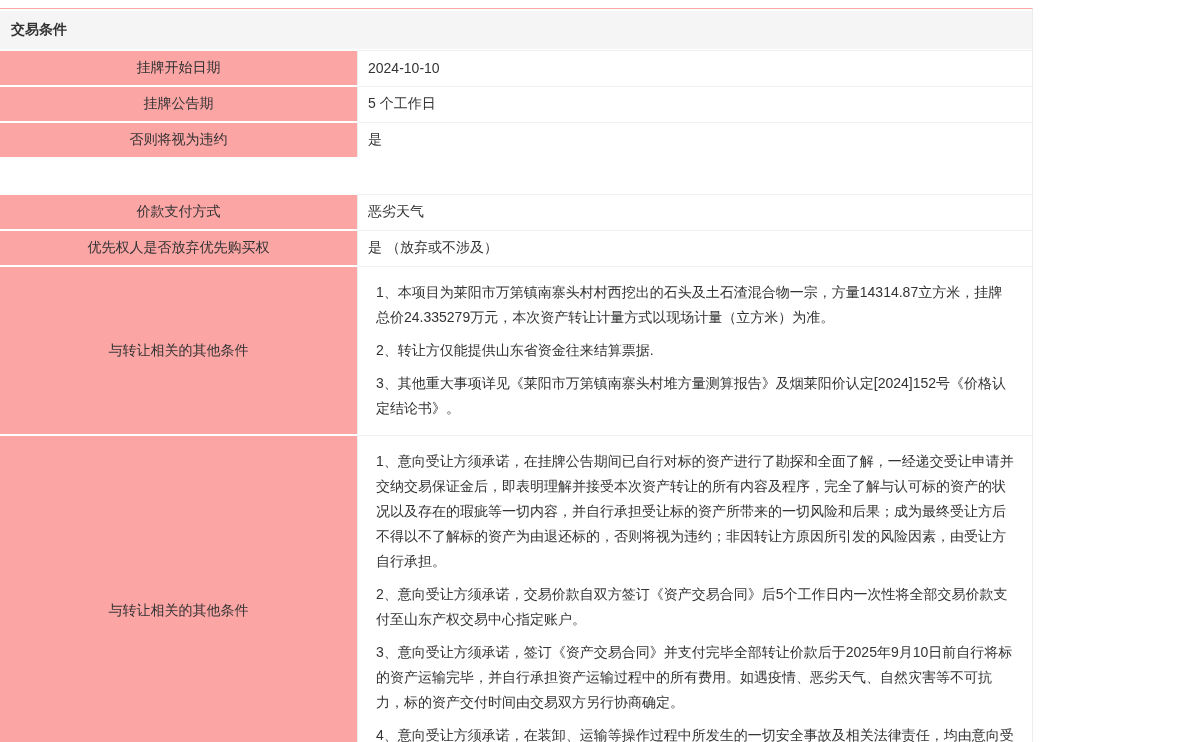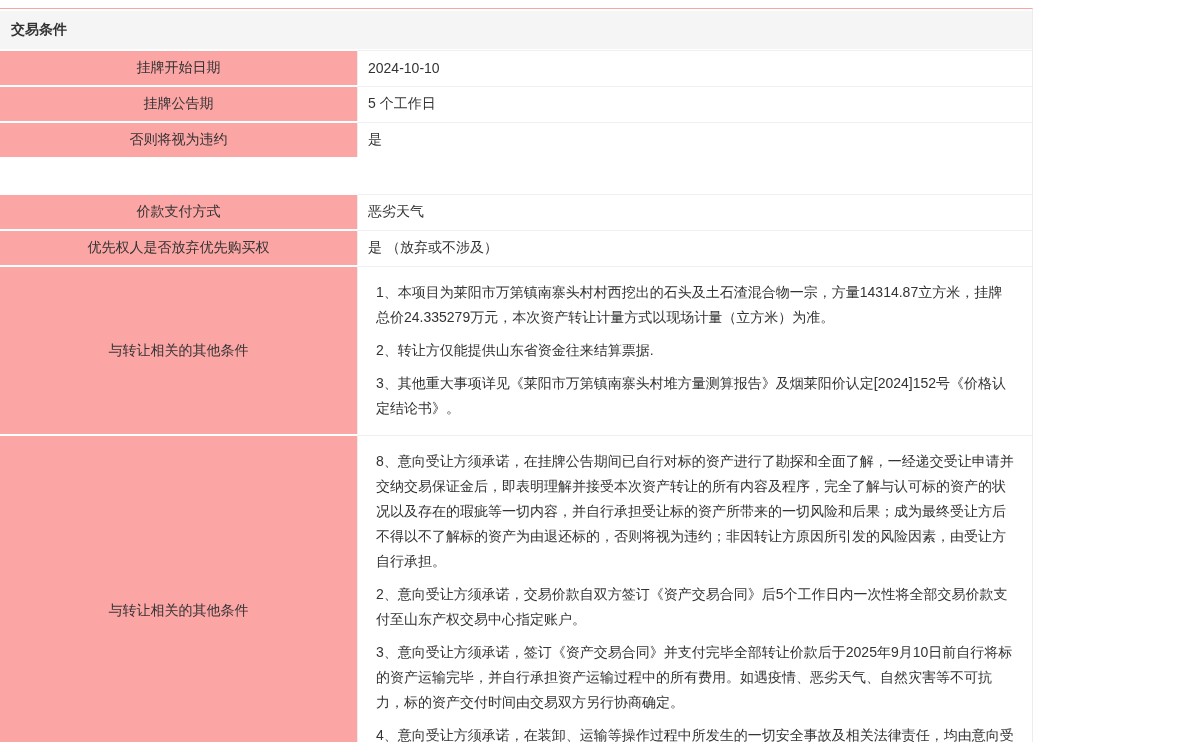--- a/index.html
+++ b/index.html
@@ -101,21 +101,21 @@
     <div class="value">
         <p>1、本项目为莱阳市万第镇南寨头村村西挖出的石头及土石渣混合物一宗，方量14314.87立方米，挂牌总价24.335279万元，本次资产转让计量方式以现场计量（立方米）为准。</p>
         <p>2、转让方仅能提供山东省资金往来结算票据.</p>
         <p>3、其他重大事项详见《莱阳市万第镇南寨头村堆方量测算报告》及烟莱阳价认定[2024]152号《价格认定结论书》。</p>
       </div>
   </div>
 
   <div class="row tall tall-2">
     <div class="label">与转让相关的其他条件</div>
     <div class="value">
-        <p>8、意向受让方须承诺，在挂牌公告期间已自行对标的资产进行了勘探和全面了解，一经递交受让申请并交纳交易保证金后，即表明理解并接受本次资产转让的所有内容及程序，完全了解与认可标的资产的状况以及存在的瑕疵等一切内容，并自行承担受让标的资产所带来的一切风险和后果；成为最终受让方后不得以不了解标的资产为由退还标的，否则将视为违约；非因转让方原因所引发的风险因素，由受让方自行承担。</p>
+        <p>1、意向受让方须承诺，在挂牌公告期间已自行对标的资产进行了勘探和全面了解，一经递交受让申请并交纳交易保证金后，即表明理解并接受本次资产转让的所有内容及程序，完全了解与认可标的资产的状况以及存在的瑕疵等一切内容，并自行承担受让标的资产所带来的一切风险和后果；成为最终受让方后不得以不了解标的资产为由退还标的，否则将视为违约；非因转让方原因所引发的风险因素，由受让方自行承担。</p>
         <p>2、意向受让方须承诺，交易价款自双方签订《资产交易合同》后5个工作日内一次性将全部交易价款支付至山东产权交易中心指定账户。</p>
         <p>3、意向受让方须承诺，签订《资产交易合同》并支付完毕全部转让价款后于2025年9月10日前自行将标的资产运输完毕，并自行承担资产运输过程中的所有费用。如遇疫情、恶劣天气、自然灾害等不可抗力，标的资产交付时间由交易双方另行协商确定。</p>
         <p>4、意向受让方须承诺，在装卸、运输等操作过程中所发生的一切安全事故及相关法律责任，均由意向受让方负全责，转让方不承担任何责任。</p>
       </div>
   </div>
 
 
   <div class="row simple">
     <div class="label">组织交易方式</div>
     <div class="value">动态报价</div>

